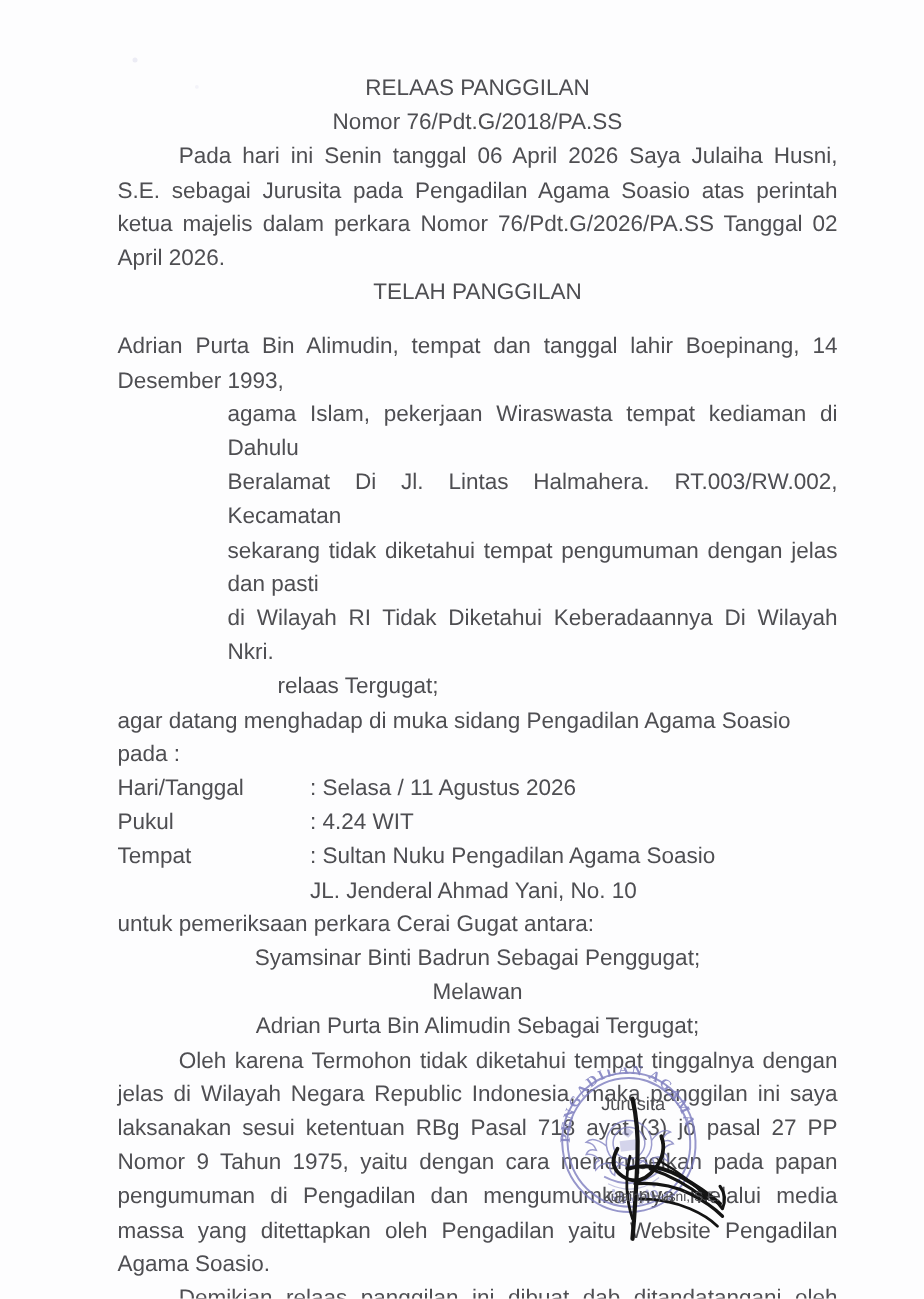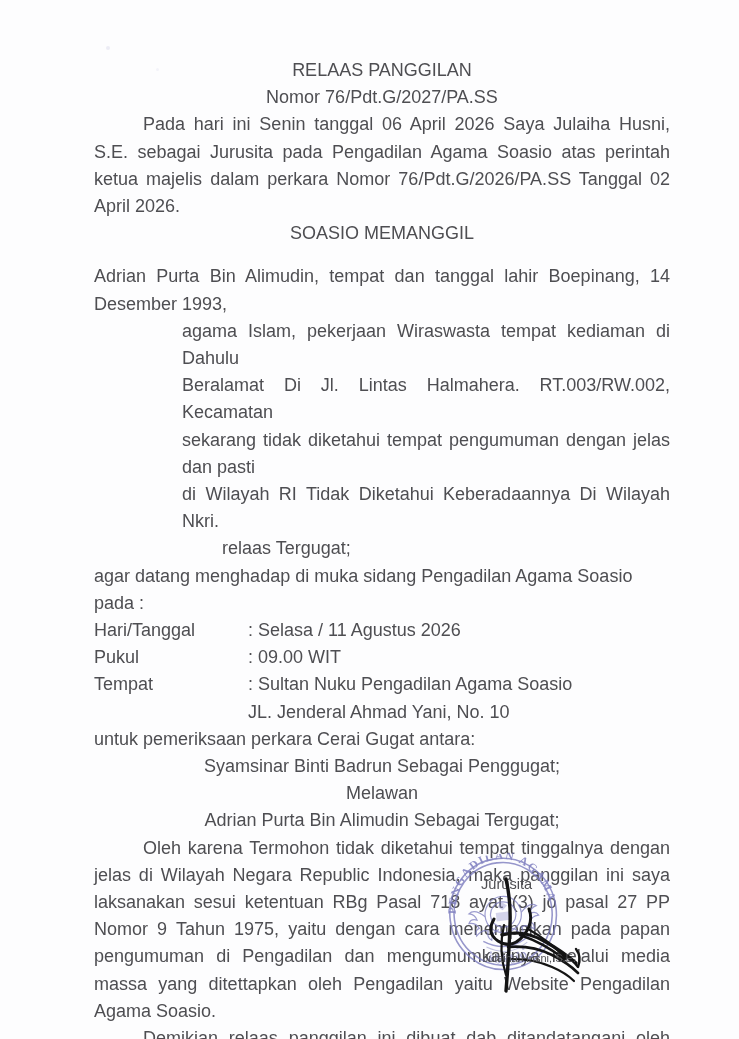--- a/index.html
+++ b/index.html
@@ -135,44 +135,44 @@
 
 <div id="page">
 
   <div class="speck" style="left:106px;top:46px;width:4px;height:4px;"></div>
   <div class="speck" style="left:156px;top:68px;width:3px;height:3px;opacity:.28;"></div>
 
   <div class="doc">
 
     <div class="center">RELAAS PANGGILAN</div>
 
-    <div class="center">Nomor   76/Pdt.G/2027/PA.SS</div>
+    <div class="center">Nomor   76/Pdt.G/2018/PA.SS</div>
 
     <div class="just indent-first">Pada hari ini Senin tanggal 06 April 2026 Saya Julaiha Husni, S.E. sebagai Jurusita pada Pengadilan Agama Soasio atas perintah ketua majelis dalam perkara Nomor  76/Pdt.G/2026/PA.SS Tanggal 02 April 2026.</div>
 
-    <div class="center">SOASIO MEMANGGIL</div>
+    <div class="center">TELAH PANGGILAN</div>
 
     <div class="party-block">
       <span class="hang">Adrian Purta Bin Alimudin, tempat dan tanggal lahir Boepinang, 14 Desember 1993,</span>
       <div class="party-rest">agama Islam, pekerjaan Wiraswasta tempat kediaman di Dahulu</div>
       <div class="party-rest">Beralamat Di Jl. Lintas Halmahera. RT.003/RW.002, Kecamatan</div>
       <div class="party-rest">sekarang tidak diketahui tempat pengumuman dengan jelas dan pasti</div>
       <div class="party-rest">di Wilayah RI Tidak Diketahui Keberadaannya Di Wilayah Nkri.</div>
       <div class="party-last">relaas Tergugat;</div>
     </div>
 
     <div>agar datang menghadap di muka sidang Pengadilan Agama Soasio pada :</div>
 
     <div class="sched">
       <span class="lab">Hari/Tanggal</span>
       <span class="val">: Selasa / 11 Agustus 2026</span>
     </div>
     <div class="sched">
       <span class="lab">Pukul</span>
-      <span class="val">: 09.00 WIT</span>
+      <span class="val">: 4.24 WIT</span>
     </div>
     <div class="sched">
       <span class="lab">Tempat</span>
       <span class="val">: Sultan Nuku Pengadilan Agama Soasio</span>
     </div>
     <div class="sched">
       <span class="val2">JL. Jenderal Ahmad Yani, No. 10</span>
     </div>
 
     <div>untuk pemeriksaan perkara  Cerai Gugat antara:</div>

